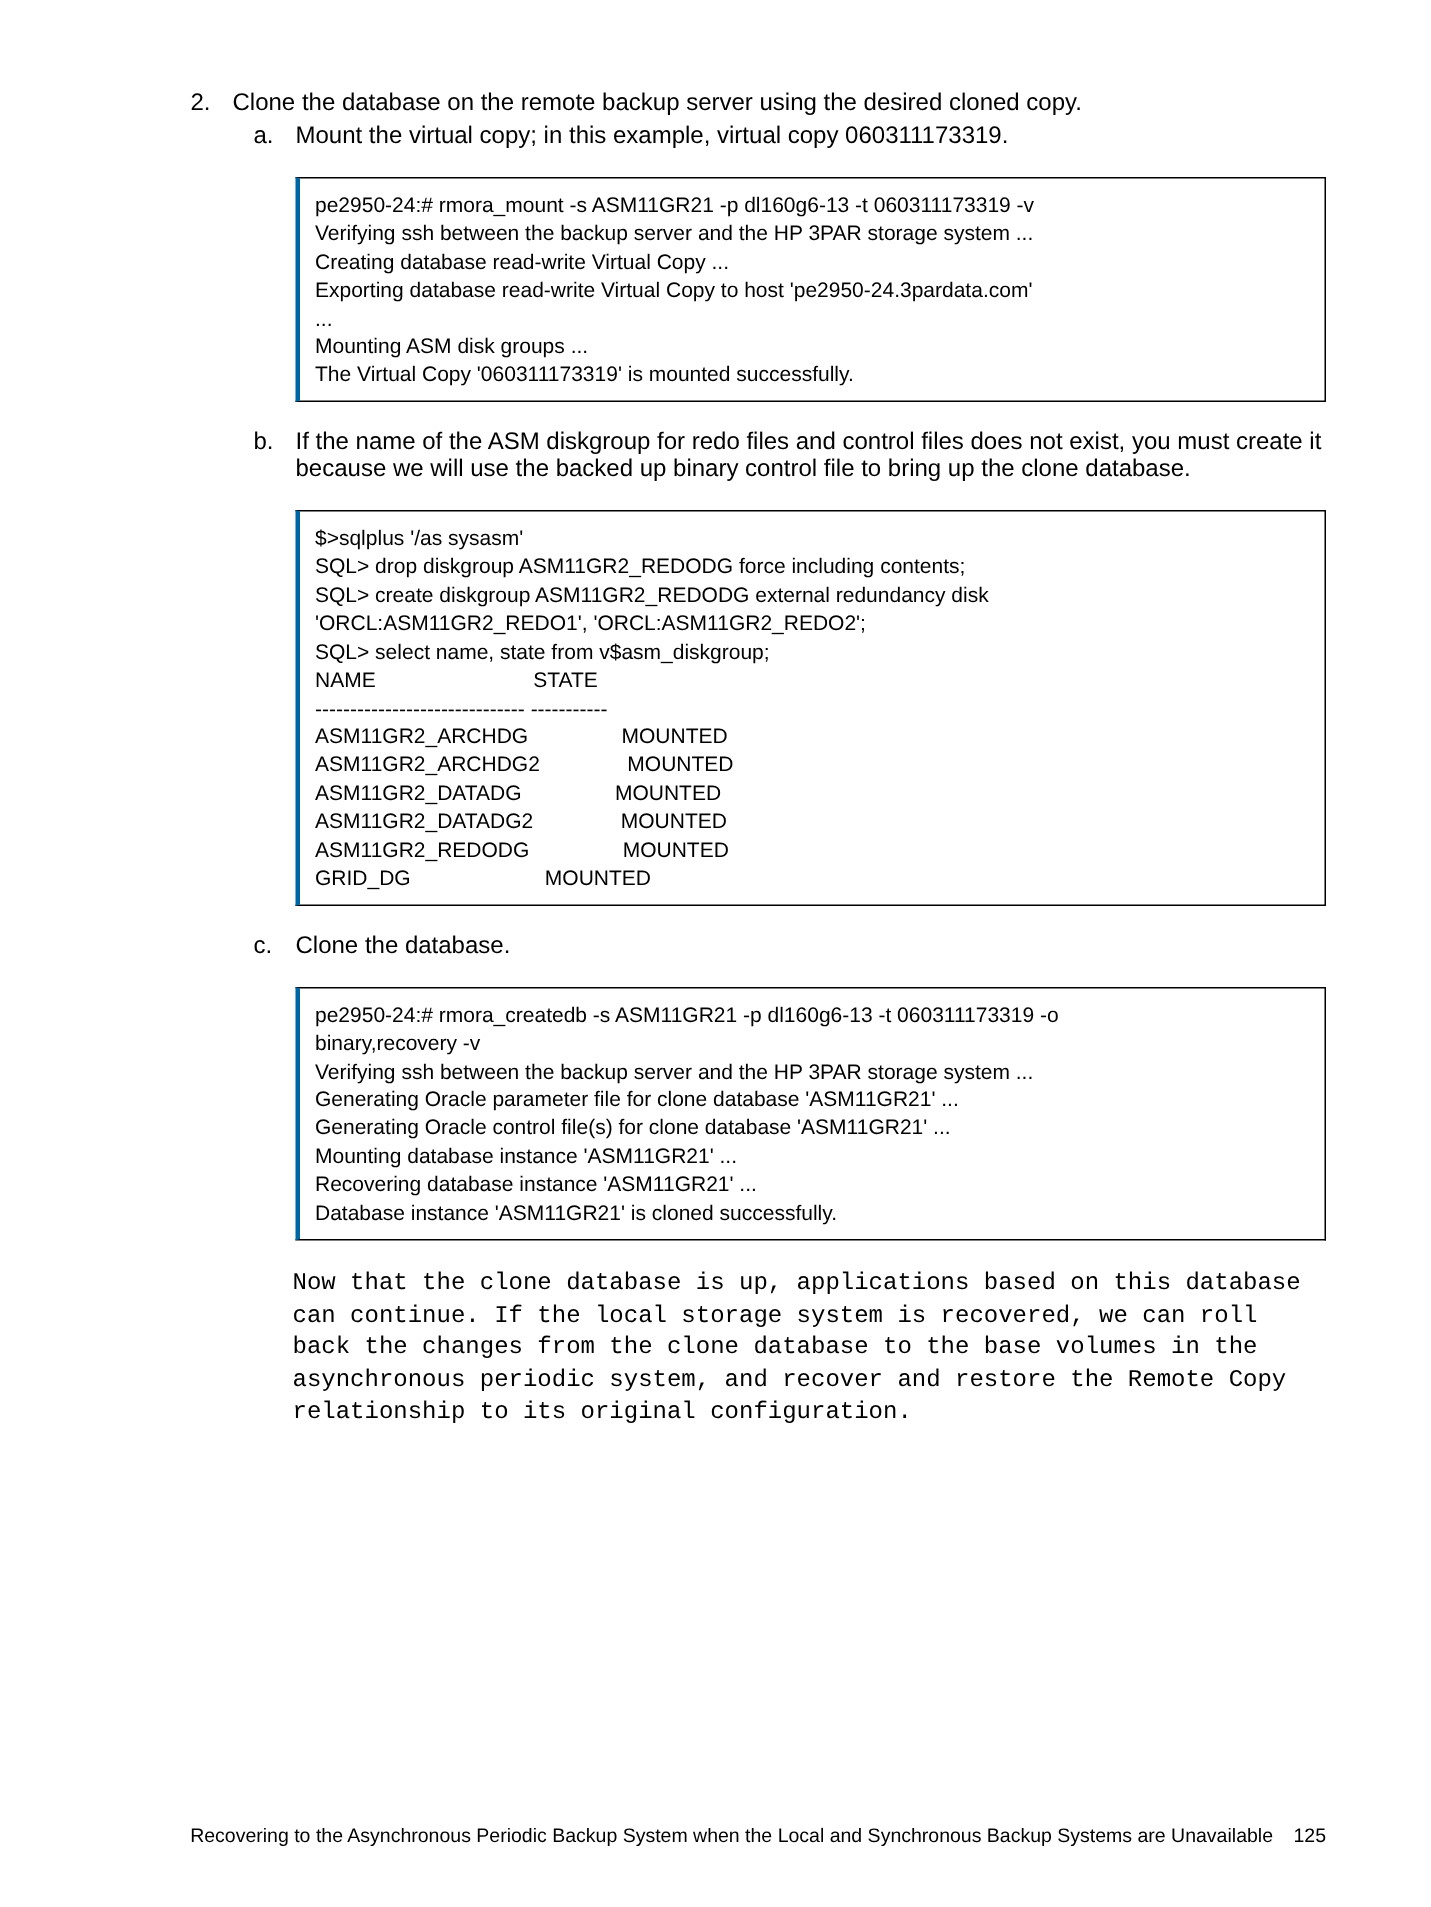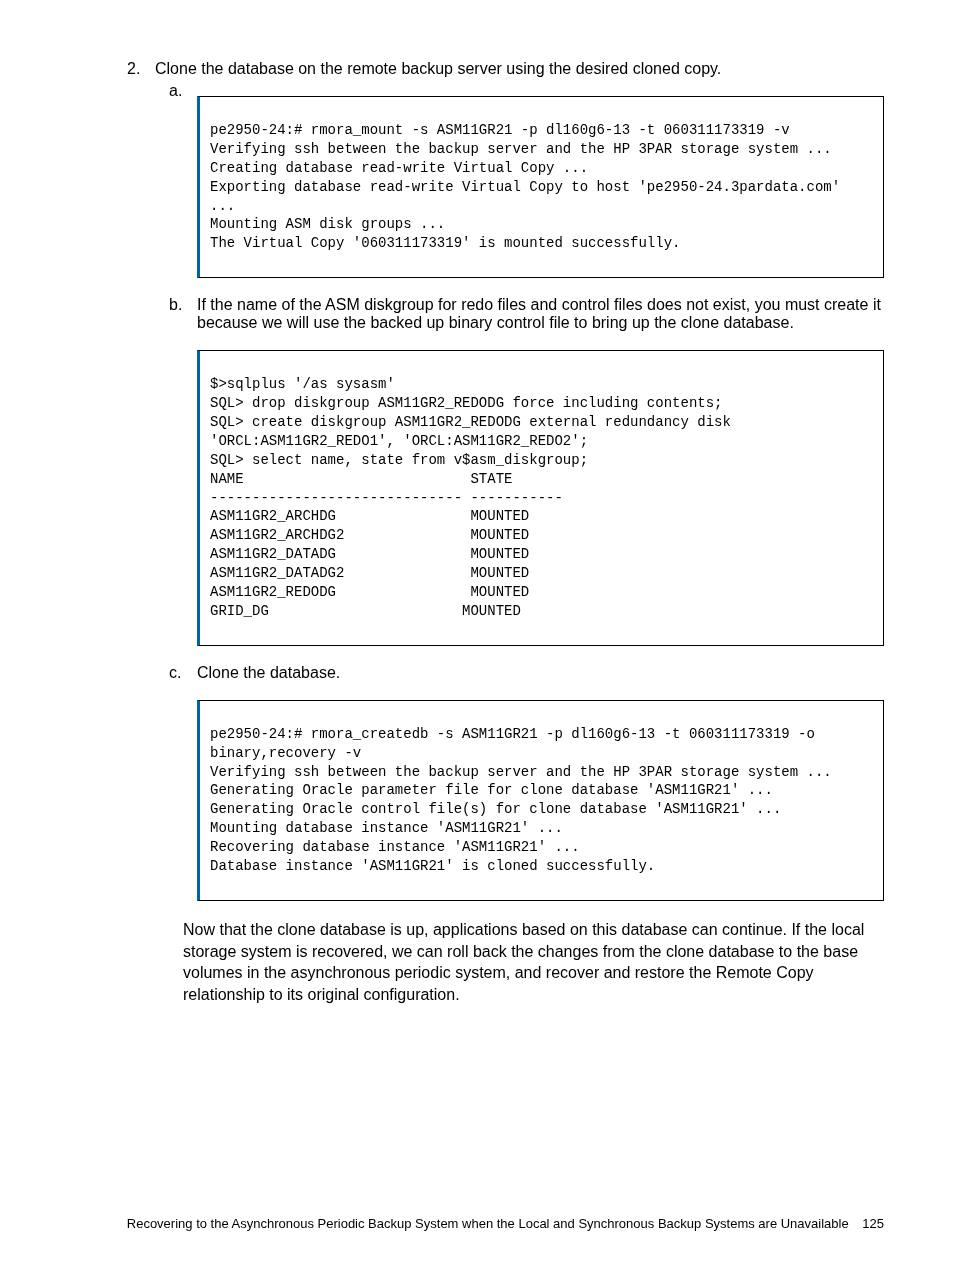--- a/index.html
+++ b/index.html
@@ -35,33 +35,34 @@
       margin-left: 42px;
     }
     .sub-letter {
       position: absolute;
       left: -28px;
       top: 0;
     }
     .code-block {
       border: 1px solid #000;
       border-left: 3px solid #0066a1;
-      font-family: Liberation Mono, monospace;
+      font-family: Liberation Sans, sans-serif;
       font-size: 14px;
-      padding: 24px 10px;
+      padding: 8px 10px;
       margin: 18px 0 18px 0;
       margin-left: 42px;
       white-space: pre;
       line-height: 1.35;
       overflow: hidden;
     }
     .sub-text {
-      margin-left: 28px;
+      margin-left: 40px;
       margin-top: 6px;
       line-height: 1.35;
+      font-family: Liberation Mono, monospace;
     }
     .para {
       margin-top: 18px;
       line-height: 1.35;
     }
     .footer {
       position: absolute;
       bottom: 40px;
       right: 70px;
       font-size: 13px;
@@ -74,20 +75,21 @@
 <body>
 
 <div class="content">
 
   <div class="list-item-2">
     <span class="list-num">2.</span>
     <span>Clone the database on the remote backup server using the desired cloned copy.</span>
 
     <div class="sub-item">
       <span class="sub-letter">a.</span>
+      <span>Mount the virtual copy; in this example, virtual copy 060311173319.</span>
     </div>
   </div>
 
   <div class="code-block">pe2950-24:# rmora_mount -s ASM11GR21 -p dl160g6-13 -t 060311173319 -v
 Verifying ssh between the backup server and the HP 3PAR storage system ...
 Creating database read-write Virtual Copy ...
 Exporting database read-write Virtual Copy to host 'pe2950-24.3pardata.com'
 ...
 Mounting ASM disk groups ...
 The Virtual Copy '060311173319' is mounted successfully.</div>

